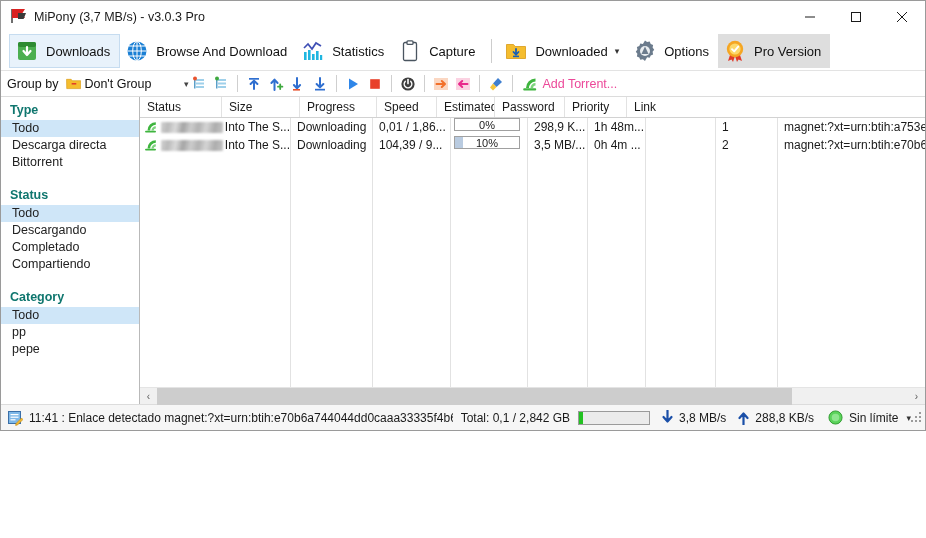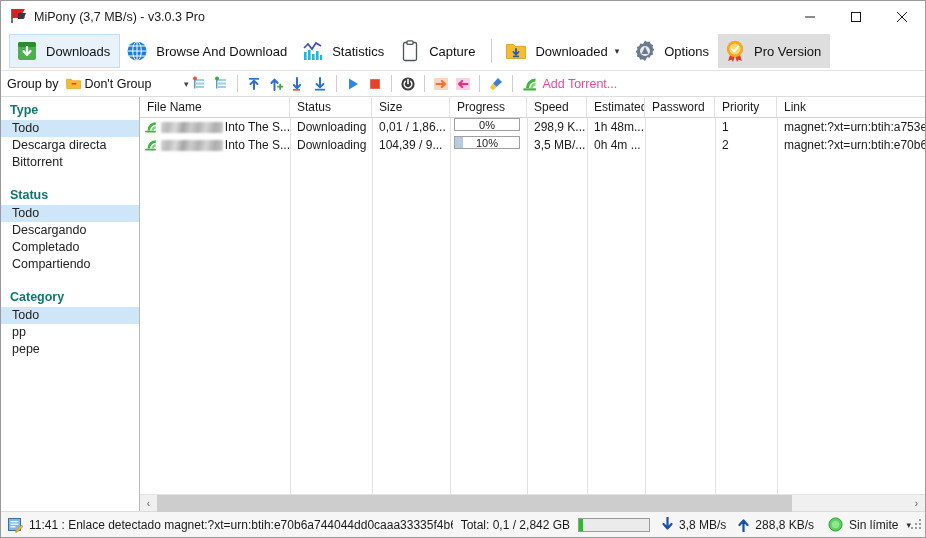--- a/index.html
+++ b/index.html
@@ -5,21 +5,21 @@
   * { box-sizing: border-box; }
   html, body {
     margin: 0; padding: 0;
     width: 926px; height: 538px;
     overflow: hidden;
     font-family: "Liberation Sans", sans-serif;
     background: #ffffff;
   }
   #app {
     position: relative;
-    width: 926px; height: 538px;
+    width: 926px; height: 431px;
     border: 1px solid #9a9a9a;
     background: #ffffff;
     display: flex;
     flex-direction: column;
   }
 
   
   .titlebar {
     height: 31px;
     flex: 0 0 31px;
@@ -608,21 +608,20 @@
       <div>
         <div class="sb-head">Category</div>
         <div class="sb-item sel">Todo</div>
         <div class="sb-item">pp</div>
         <div class="sb-item">pepe</div>
       </div>
     </div>
 
     <div class="tablearea">
       <div class="thead">
-        <div class="th" style="width:150px">File Name</div>
         <div class="th" style="width:82px">Status</div>
         <div class="th" style="width:78px">Size</div>
         <div class="th" style="width:77px">Progress</div>
         <div class="th" style="width:60px">Speed</div>
         <div class="th" style="width:58px">Estimated</div>
         <div class="th" style="width:70px">Password</div>
         <div class="th" style="width:62px">Priority</div>
         <div class="th" style="width:148px;border-right:none">Link</div>
       </div>
 

